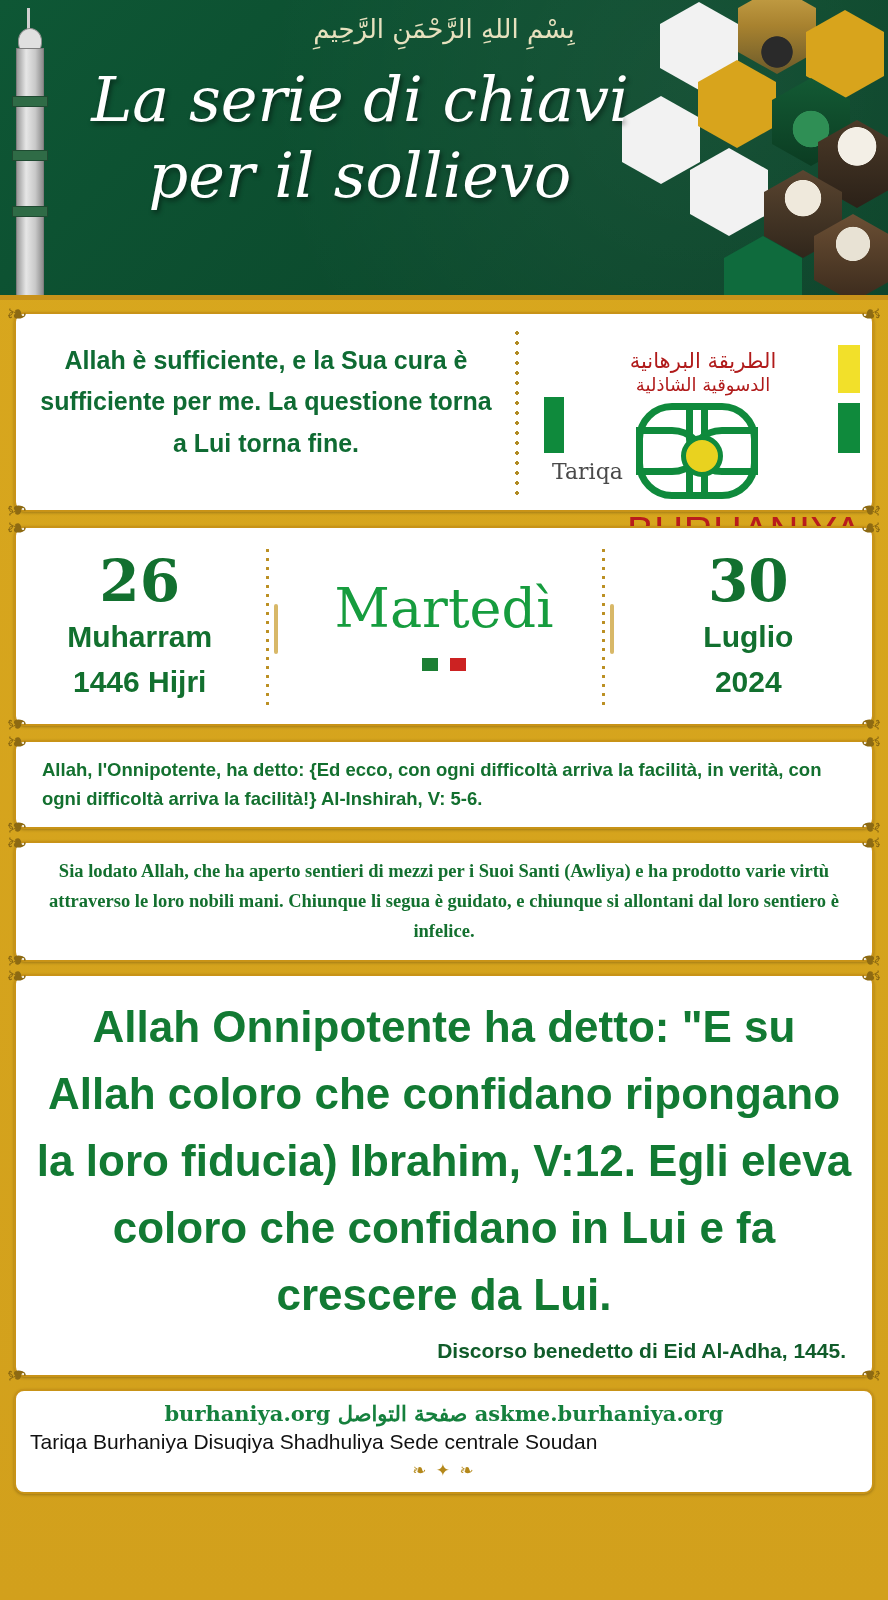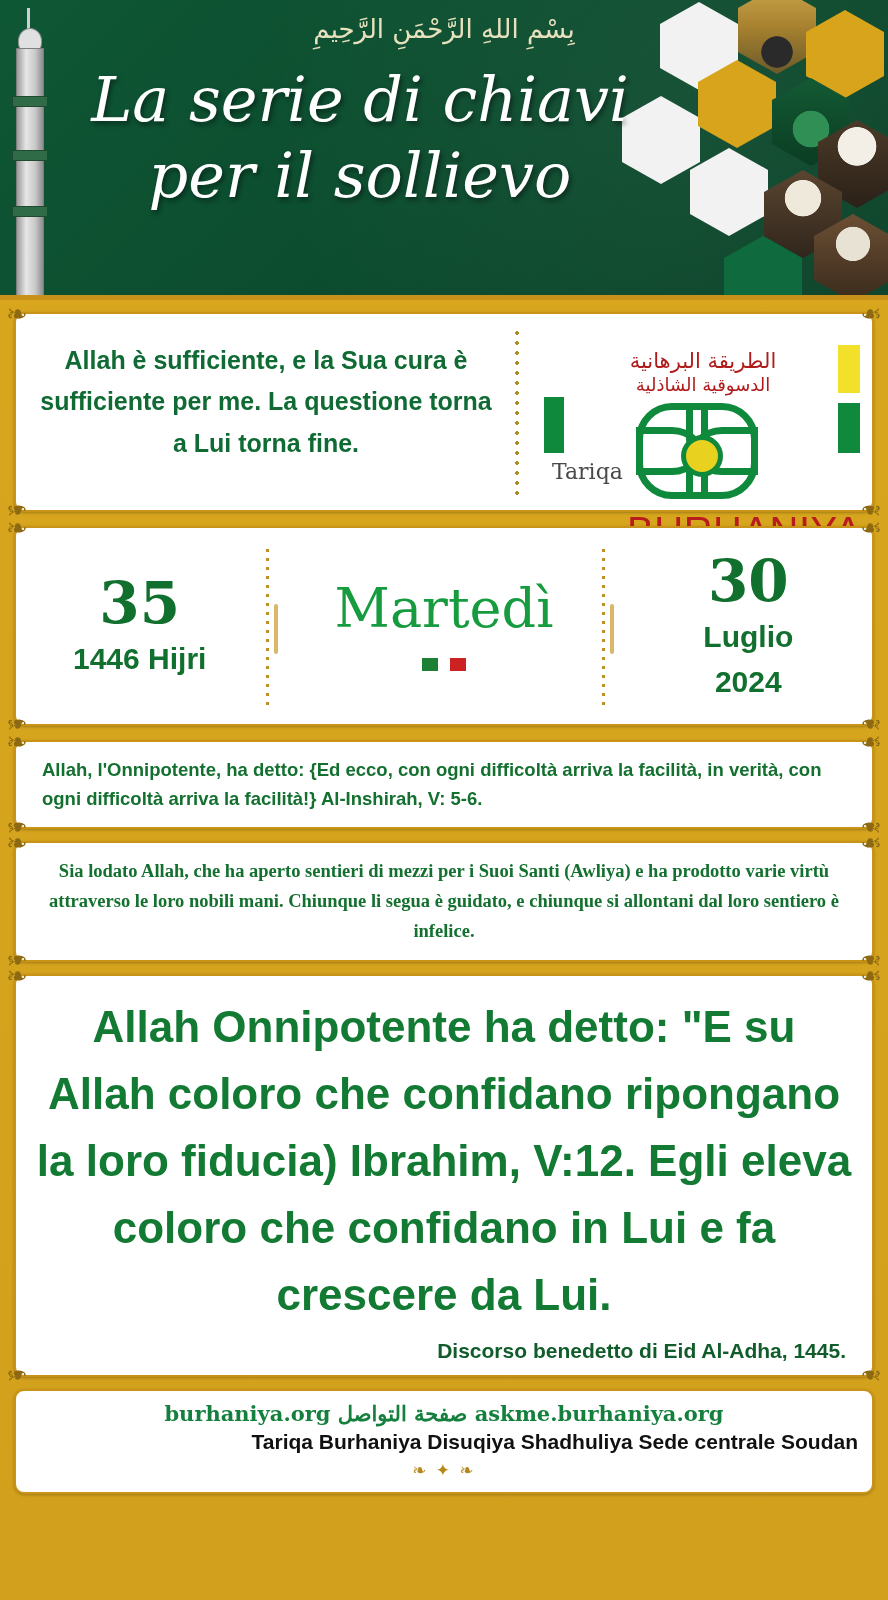--- a/index.html
+++ b/index.html
@@ -432,24 +432,24 @@
   }
   .footer-links {
     text-align: center;
     color: #15803d;
     font-size: 21px;
     font-weight: bold;
     font-family: "DejaVu Serif", serif;
   }
   .footer-org {
     margin-top: 4px;
-    text-align: right;
+    text-align: left;
     color: #111111;
     font-size: 21px;
-    font-weight: bold;
+    font-weight: normal;
   }
   .bottom-orn {
     text-align: center;
     color: #b4881a;
     font-size: 17px;
     letter-spacing: 2px;
     margin-top: 6px;
     font-family: "DejaVu Serif", serif;
   }
 </style>
@@ -526,21 +526,22 @@
     </div>
   </div>
 
   <div class="card row-date">
     <span class="corner c-tl">❧</span>
     <span class="corner c-tr">❧</span>
     <span class="corner c-bl">❧</span>
     <span class="corner c-br">❧</span>
 
     <div class="date-col">
-      <div class="date-num">35</div>
+      <div class="date-num">26</div>
+      <div class="date-sub">Muharram</div>
       <div class="date-sub">1446 Hijri</div>
     </div>
 
     <div class="orn-divider"></div>
 
     <div class="date-mid">
       <div class="weekday">Martedì</div>
       <div class="dots">
         <span class="dot g"></span>
         <span class="dot r"></span>

